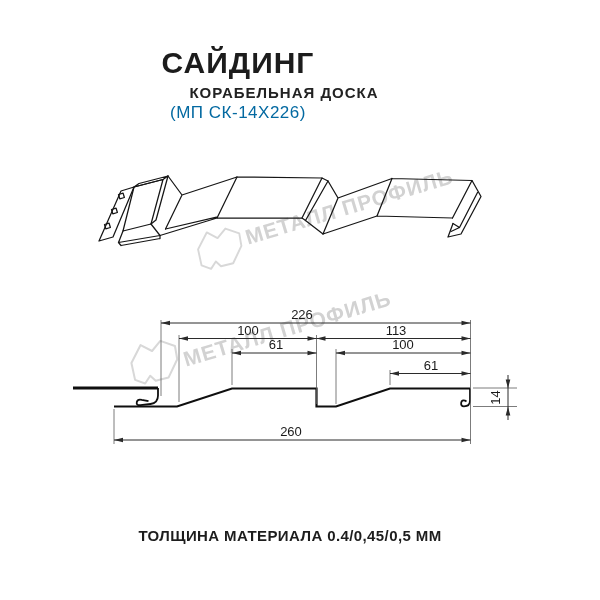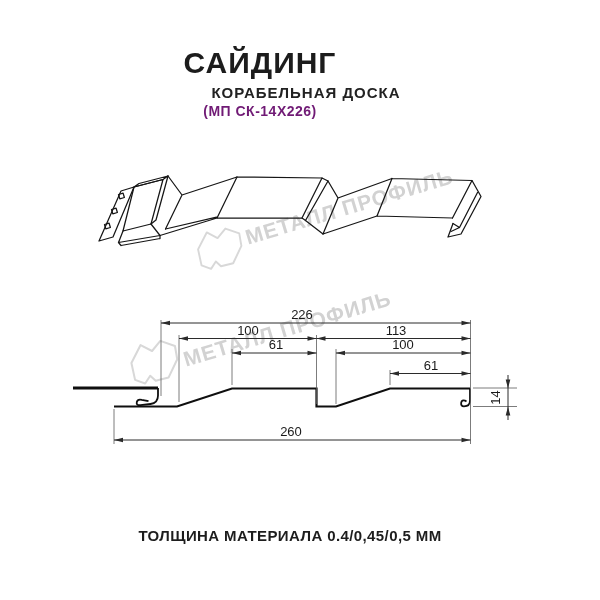--- a/index.html
+++ b/index.html
@@ -1,21 +1,21 @@
 <!DOCTYPE html>
 <html><head>
 <meta charset="utf-8">
 <style>
   html,body{margin:0;padding:0;background:#fff;}
   .stage{position:relative;width:600px;height:600px;background:#ffffff;overflow:hidden;
          font-family:"Liberation Sans",sans-serif;color:#1a1a1a;}
-  .hdr{position:absolute;left:0;width:476px;text-align:center;margin-left:22px;}
+  .hdr{position:absolute;left:0;width:476px;text-align:center;}
   .title{top:46px;font-size:30px;font-weight:800;letter-spacing:1px;color:#1c1c1c;}
   .subtitle{top:84px;font-size:15px;font-weight:700;letter-spacing:1px;color:#222;padding-left:46px;}
-  .model{top:103px;font-size:14px;font-weight:700;letter-spacing:0.5px;color:#701a75;}
+  .model{top:103px;font-size:17px;font-weight:400;letter-spacing:0.5px;color:#0369a1;}
   .footer{position:absolute;left:0;top:527px;width:580px;text-align:center;
           font-size:15px;font-weight:600;letter-spacing:0.4px;color:#1d1d1d;}
   .wm-text{position:absolute;white-space:nowrap;color:#d2d2d2;font-weight:700;
            font-size:21px;letter-spacing:1px;transform-origin:0 50%;
            transform:rotate(-16.7deg);z-index:1;}
   .wm-logo{position:absolute;z-index:1;}
   .wm1-text{left:246px;top:226px;}
   .wm2-text{left:184px;top:348px;}
   .wm1-logo{left:192px;top:225px;}
   .wm2-logo{left:125px;top:336px;}

